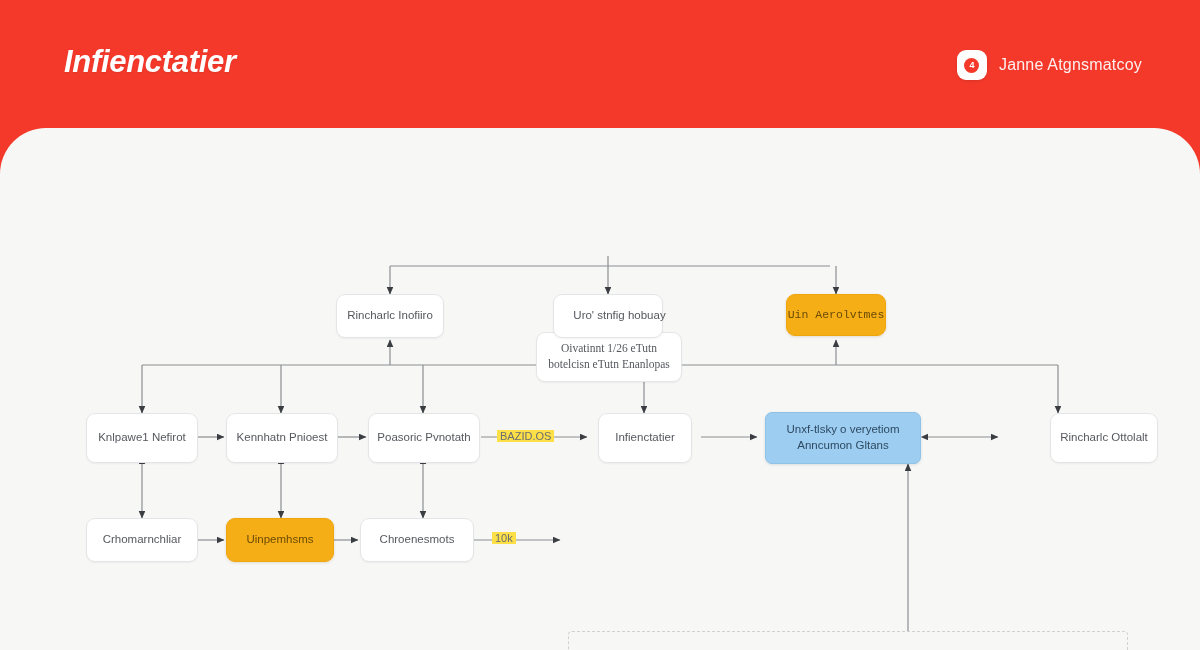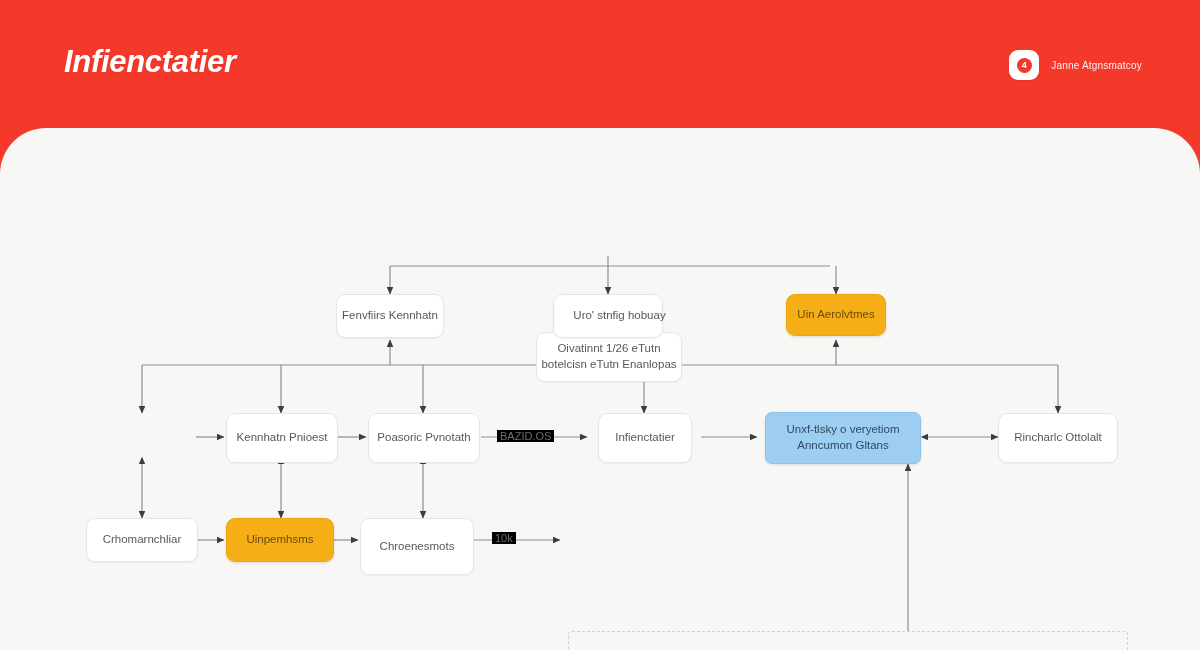--- a/index.html
+++ b/index.html
@@ -42,21 +42,21 @@
     box-shadow: 0 1px 3px rgba(0,0,0,0.12);
   }
   #brand-logo .dot {
     width: 15px; height: 15px;
     border-radius: 50%;
     background: #F4392B;
     display:flex; align-items:center; justify-content:center;
     color:#fff; font-size:9px; font-weight:bold;
   }
   #brand-name {
-    font-size: 10px;
+    font-size: 16px;
     color: rgba(255,255,255,0.92);
     letter-spacing: 0.2px;
   }
 
   
   #canvas {
     position: absolute;
     left: 0; top: 128px;
     width: 1200px; height: 522px;
     background: #F7F7F5;
@@ -107,21 +107,21 @@
     border-radius: 4px;
     background: transparent;
     z-index: 4;
   }
 
   
   .edge-label {
     position: absolute;
     font-size: 11px;
     color: #6A6D73;
-    background: #000000;
+    background: #fde047;
     padding: 0 3px;
     z-index: 7;
     white-space: nowrap;
     filter: blur(0.35px);
   }
 
   svg#wires { position: absolute; left:0; top:0; width:1200px; height:522px; z-index:5; }
 </style>
 </head>
 <body>
@@ -184,68 +184,71 @@
           <path d="M423,336 L423,390" marker-end="url(#ah)" marker-start="url(#ah-start)"></path>
 
           <path d="M196,412 L224,412" marker-end="url(#ah)"></path>
           <path d="M334,412 L358,412" marker-end="url(#ah)"></path>
           <path d="M474,412 L560,412" marker-end="url(#ah)"></path>
 
           <path d="M908,503 L908,336" marker-end="url(#ah)" stroke-dasharray="0"></path>
         </g>
       </svg>
 
-      <div class="node" style="left:536px; top:204px; width:146px; height:50px;">
+      <div class="node" style="left:536px; top:204px; width:146px; height:50px;font-family:Liberation Serif, serif;">
         <span class="line">Oivatinnt 1/26 eTutn</span>
         <span class="line">botelcisn eTutn Enanlopas</span>
       </div>
 
       <div class="node" style="left:336px; top:166px; width:108px; height:44px; top:166px;">
-        <span class="line">Fenvfiirs Kennhatn</span>
+        <span class="line">Rincharlc Inofiiro</span>
       </div>
 
       <div class="node" style="left:553px; top:166px; width:110px; height:44px;padding-left:31px;">
         <span class="line">Uro' stnfig hobuay</span>
       </div>
 
-      <div class="node accent-amber" style="left:786px; top:166px; width:100px; height:42px;">
+      <div class="node accent-amber" style="left:786px; top:166px; width:100px; height:42px;font-family:Liberation Mono, monospace;">
         <span class="line">Uin Aerolvtmes</span>
       </div>
 
+      <div class="node" style="left:86px; top:285px; width:112px; height:50px;">
+        <span class="line">Knlpawe1 Nefirot</span>
+      </div>
 
       <div class="node" style="left:226px; top:285px; width:112px; height:50px;">
         <span class="line">Kennhatn Pnioest</span>
       </div>
 
       <div class="node" style="left:368px; top:285px; width:112px; height:50px;justify-content:center;">
         <span class="line">Poasoric Pvnotath</span>
       </div>
 
       <div class="node" style="left:598px; top:285px; width:94px; height:50px;">
         <span class="line">Infienctatier</span>
       </div>
 
       <div class="node accent-blue" style="left:765px; top:284px; width:156px; height:52px;border-radius:7px;">
         <span class="line">Unxf-tlsky o veryetiom</span>
         <span class="line">Anncumon Gltans</span>
       </div>
 
-      <div class="node" style="left:998px; top:285px; width:120px; height:50px;">
+      <div class="node" style="left:1050px; top:285px; width:108px; height:50px;">
         <span class="line">Rincharlc Ottolalt</span>
       </div>
 
       <div class="node" style="left:86px; top:390px; width:112px; height:44px;">
         <span class="line">Crhomarnchliar</span>
       </div>
 
       <div class="node accent-amber" style="left:226px; top:390px; width:108px; height:44px;">
         <span class="line">Uinpemhsms</span>
       </div>
 
-      <div class="node" style="left:360px; top:390px; width:114px; height:57px;">
+      <div class="node" style="left:360px; top:390px; width:114px; height:44px;">
         <span class="line">Chroenesmots</span>
       </div>
 
       <div class="edge-label" style="left:497px; top:302px;">BAZID.OS</div>
 
       <div class="edge-label" style="left:492px; top:404px;">10k</div>
 
     </div>
   </div>
 </div>

